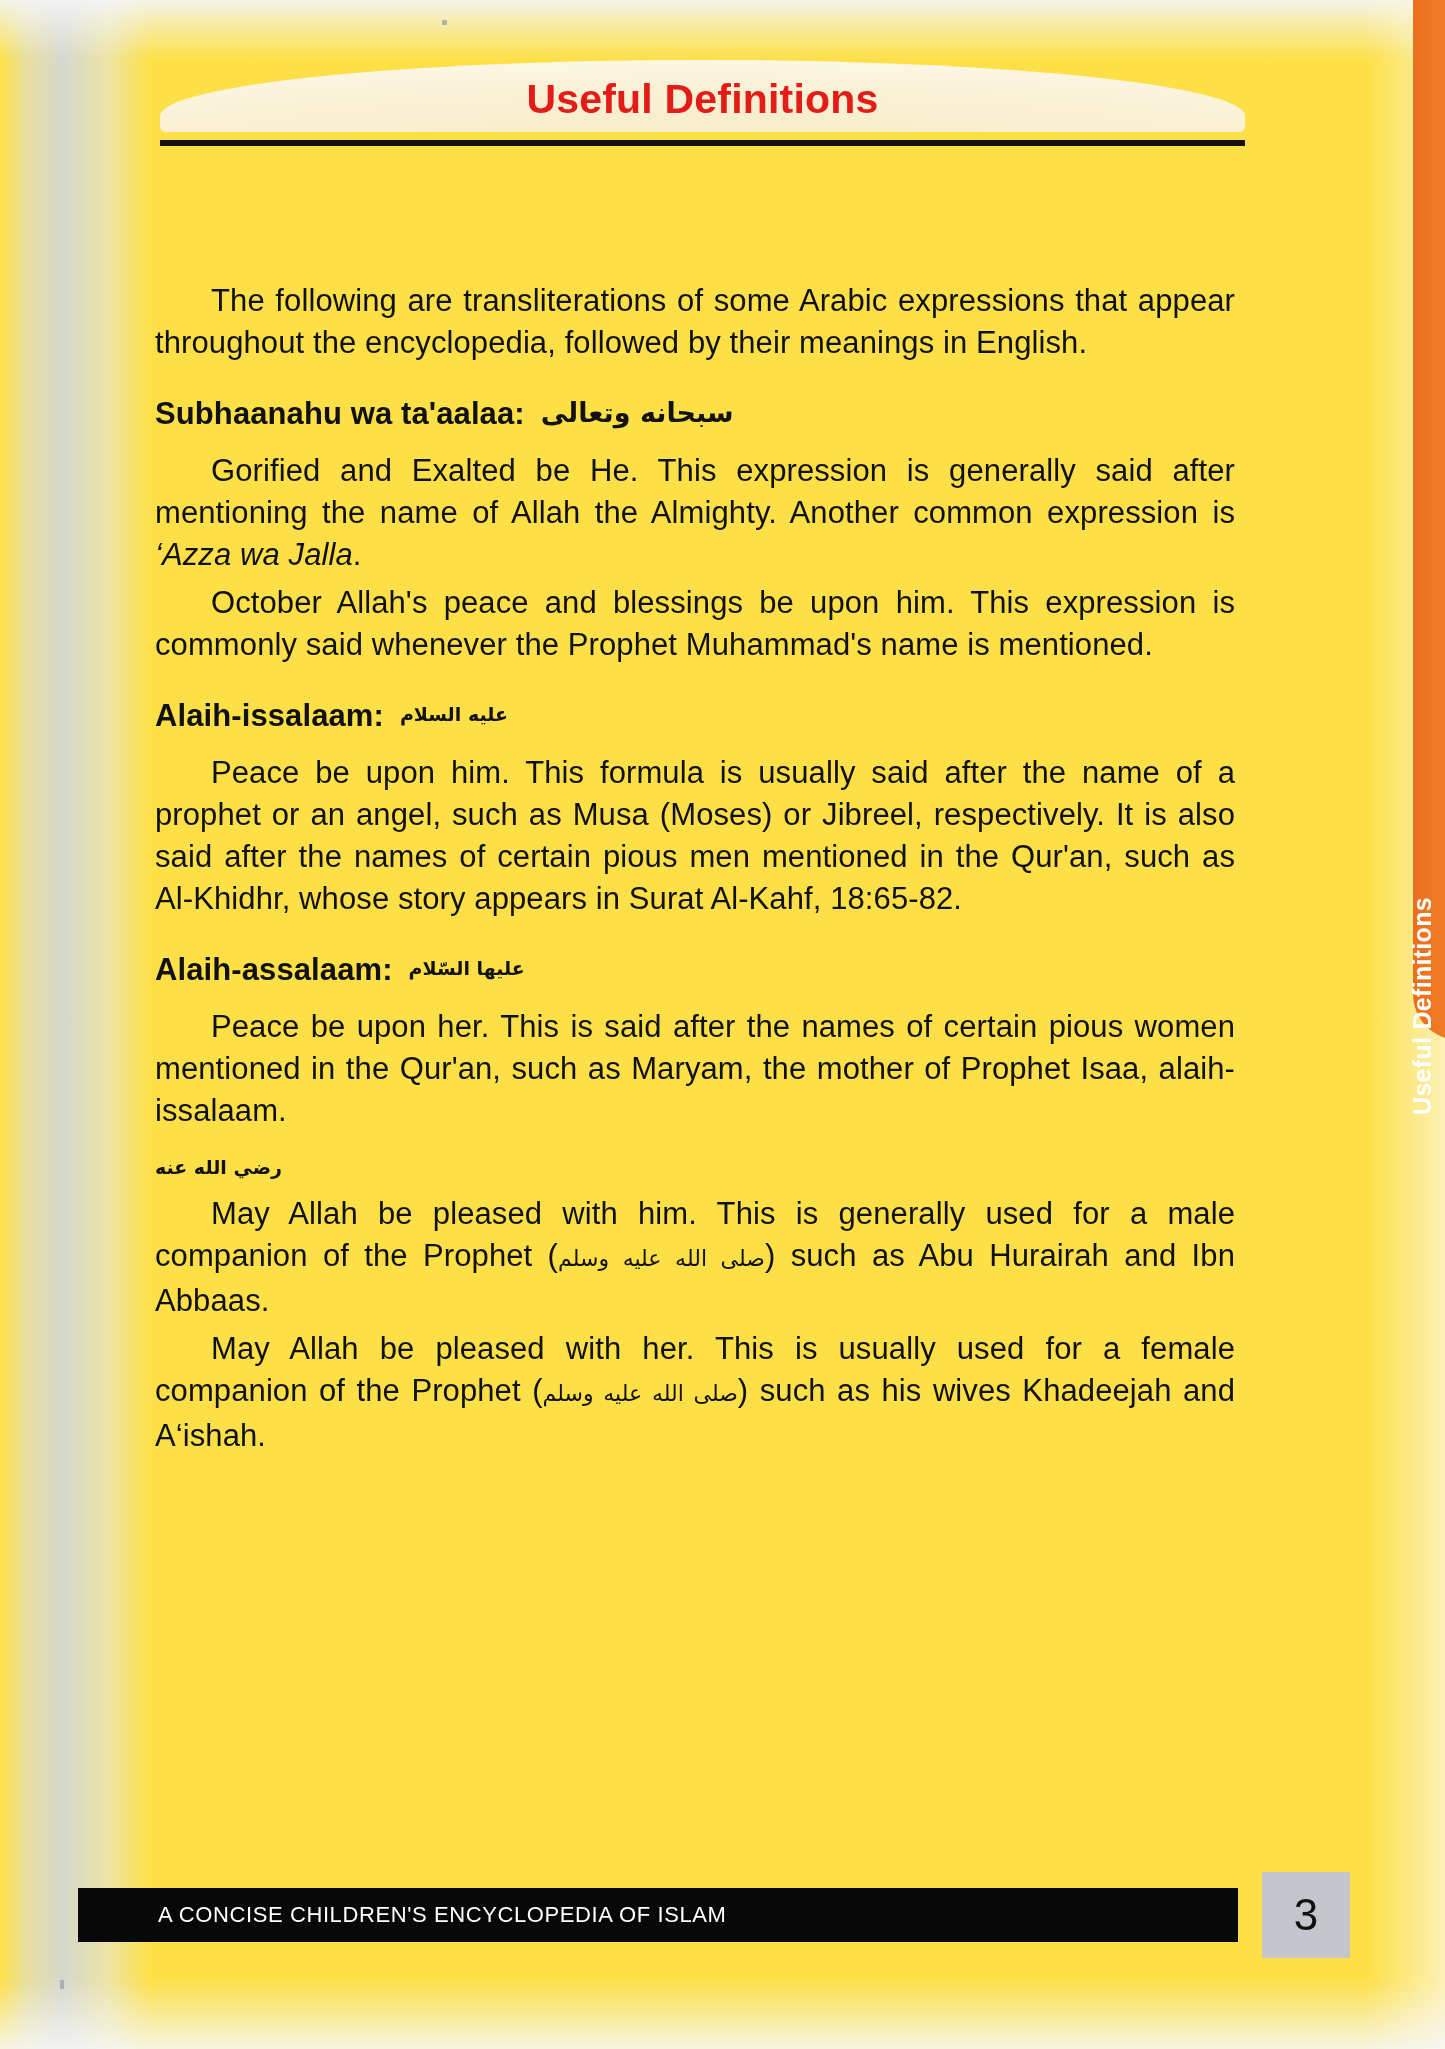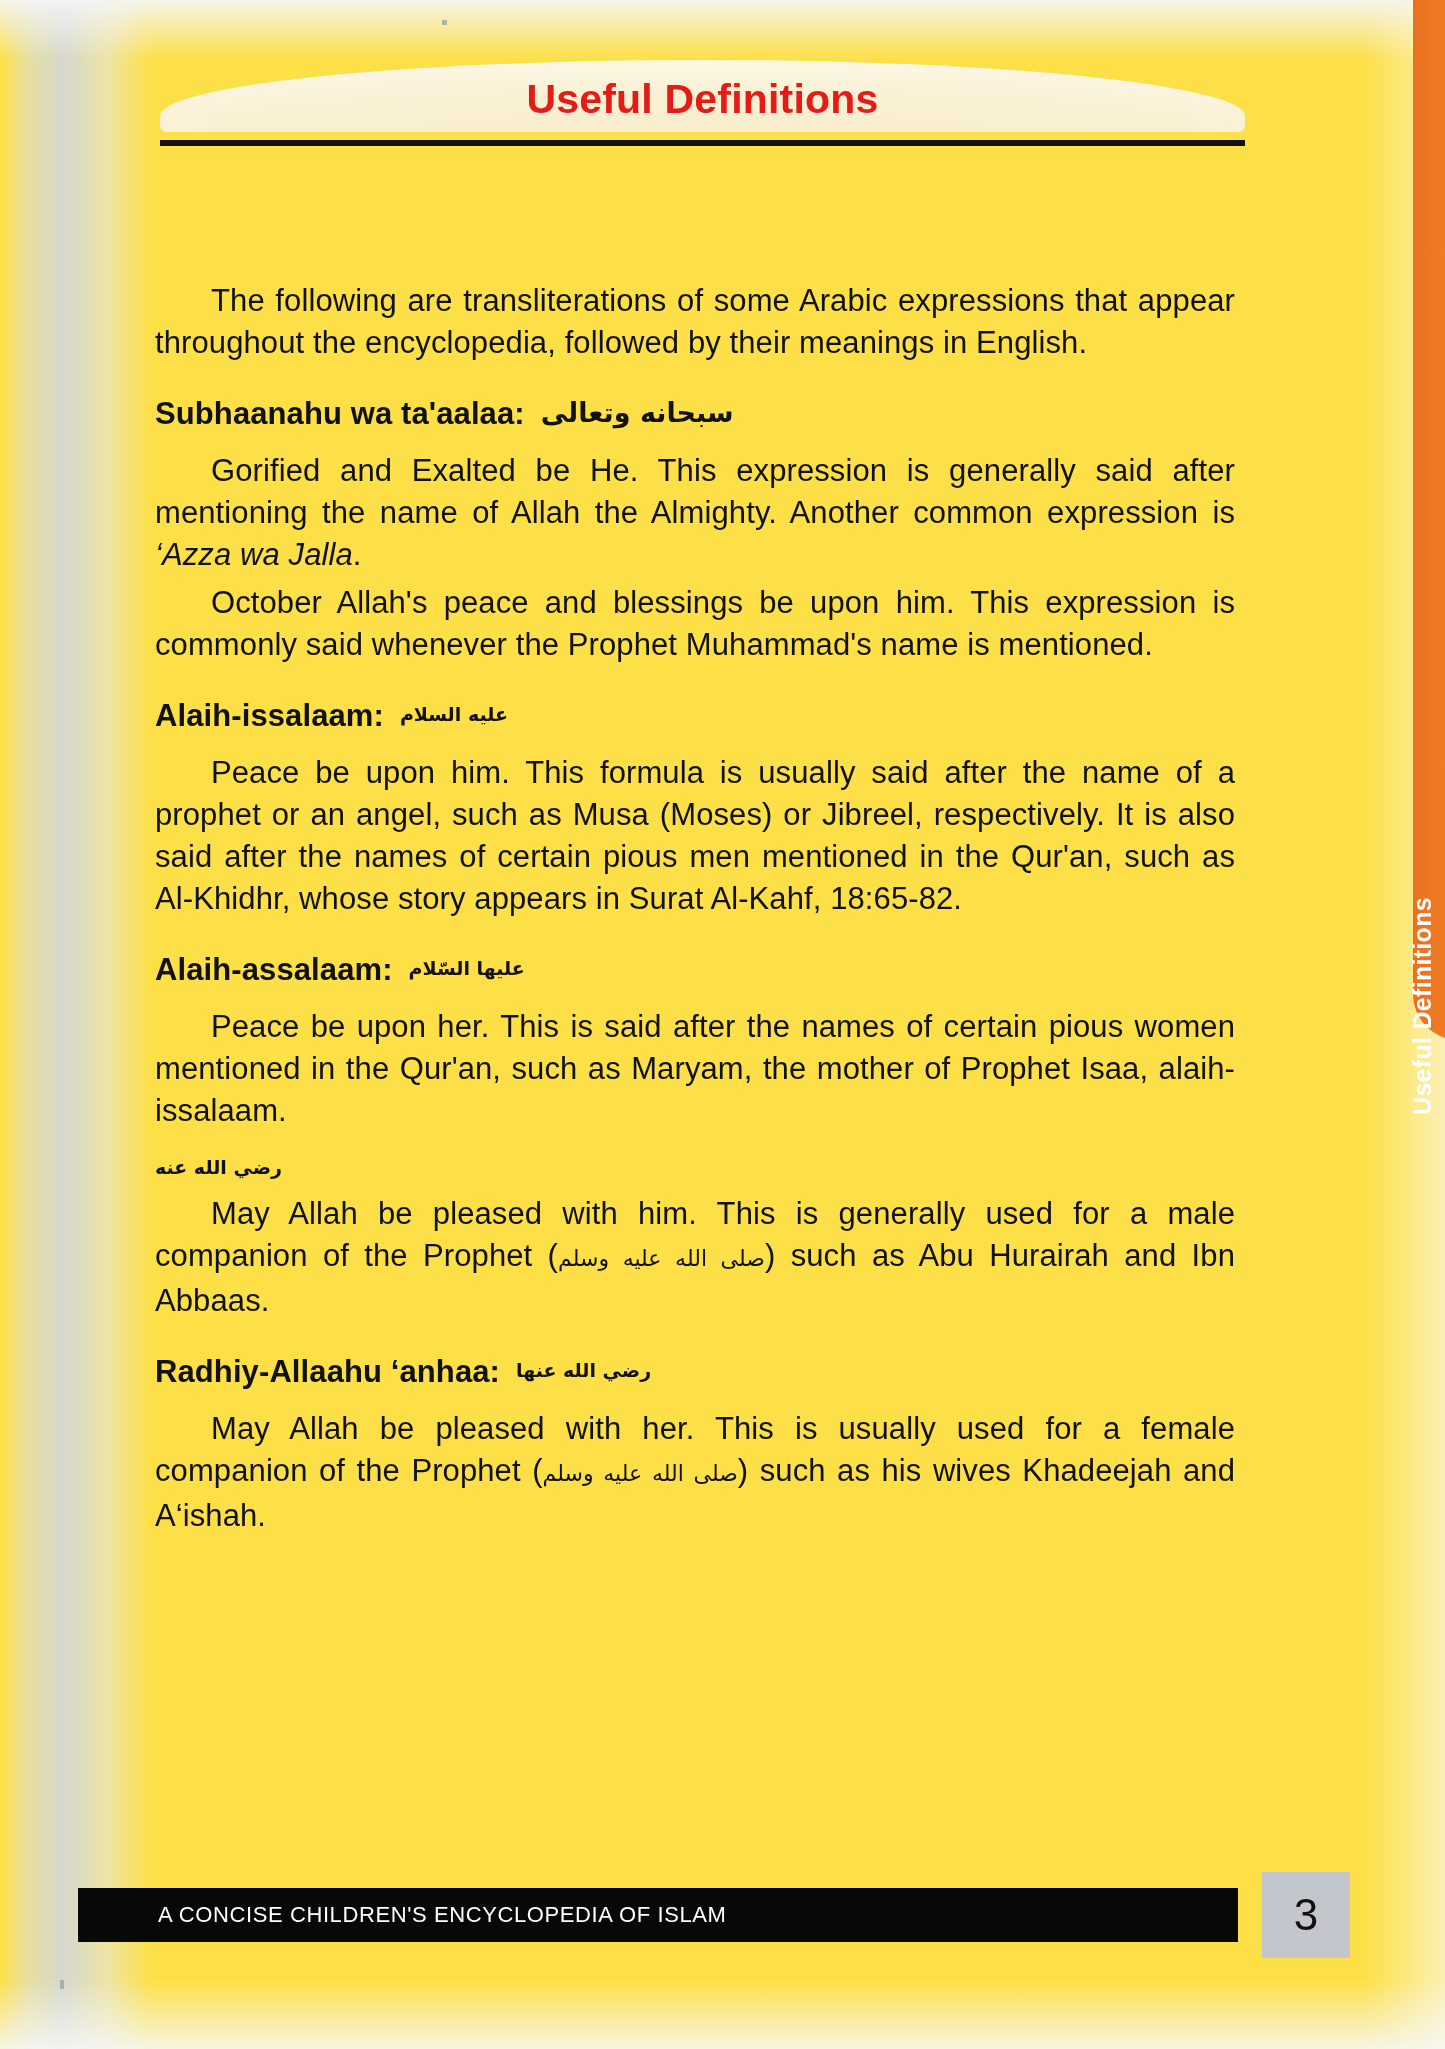--- a/index.html
+++ b/index.html
@@ -248,24 +248,20 @@
       <span class="term-text">Alaih-assalaam:</span>
       <span class="ar-glyph small">عليها السّلام</span>
     </h3>
     <p class="para">Peace be upon her. This is said after the names of certain pious women mentioned in the Qur'an, such as Maryam, the mother of Prophet Isaa, alaih-issalaam.</p>
 
     <h3 class="term">
       <span class="ar-glyph small">رضي الله عنه</span>
     </h3>
     <p class="para"><span>May Allah be pleased with him. This is generally used for a male companion of the Prophet (</span><span class="ar-inline">صلى الله عليه وسلم</span><span>) such as Abu Hurairah and Ibn Abbaas.</span></p>
 
-    <h3 class="term">
-      <span class="term-text">Radhiy-Allaahu ‘anhaa:</span>
-      <span class="ar-glyph small">رضي الله عنها</span>
-    </h3>
     <p class="para"><span>May Allah be pleased with her. This is usually used for a female companion of the Prophet (</span><span class="ar-inline">صلى الله عليه وسلم</span><span>) such as his wives Khadeejah and A‘ishah.</span></p>
 
   </div>
 
   <div class="footer-bar">
     <div class="footer-text">A CONCISE CHILDREN'S ENCYCLOPEDIA OF ISLAM</div>
   </div>
   <div class="page-number-box">
     <span class="page-number">3</span>
   </div>

